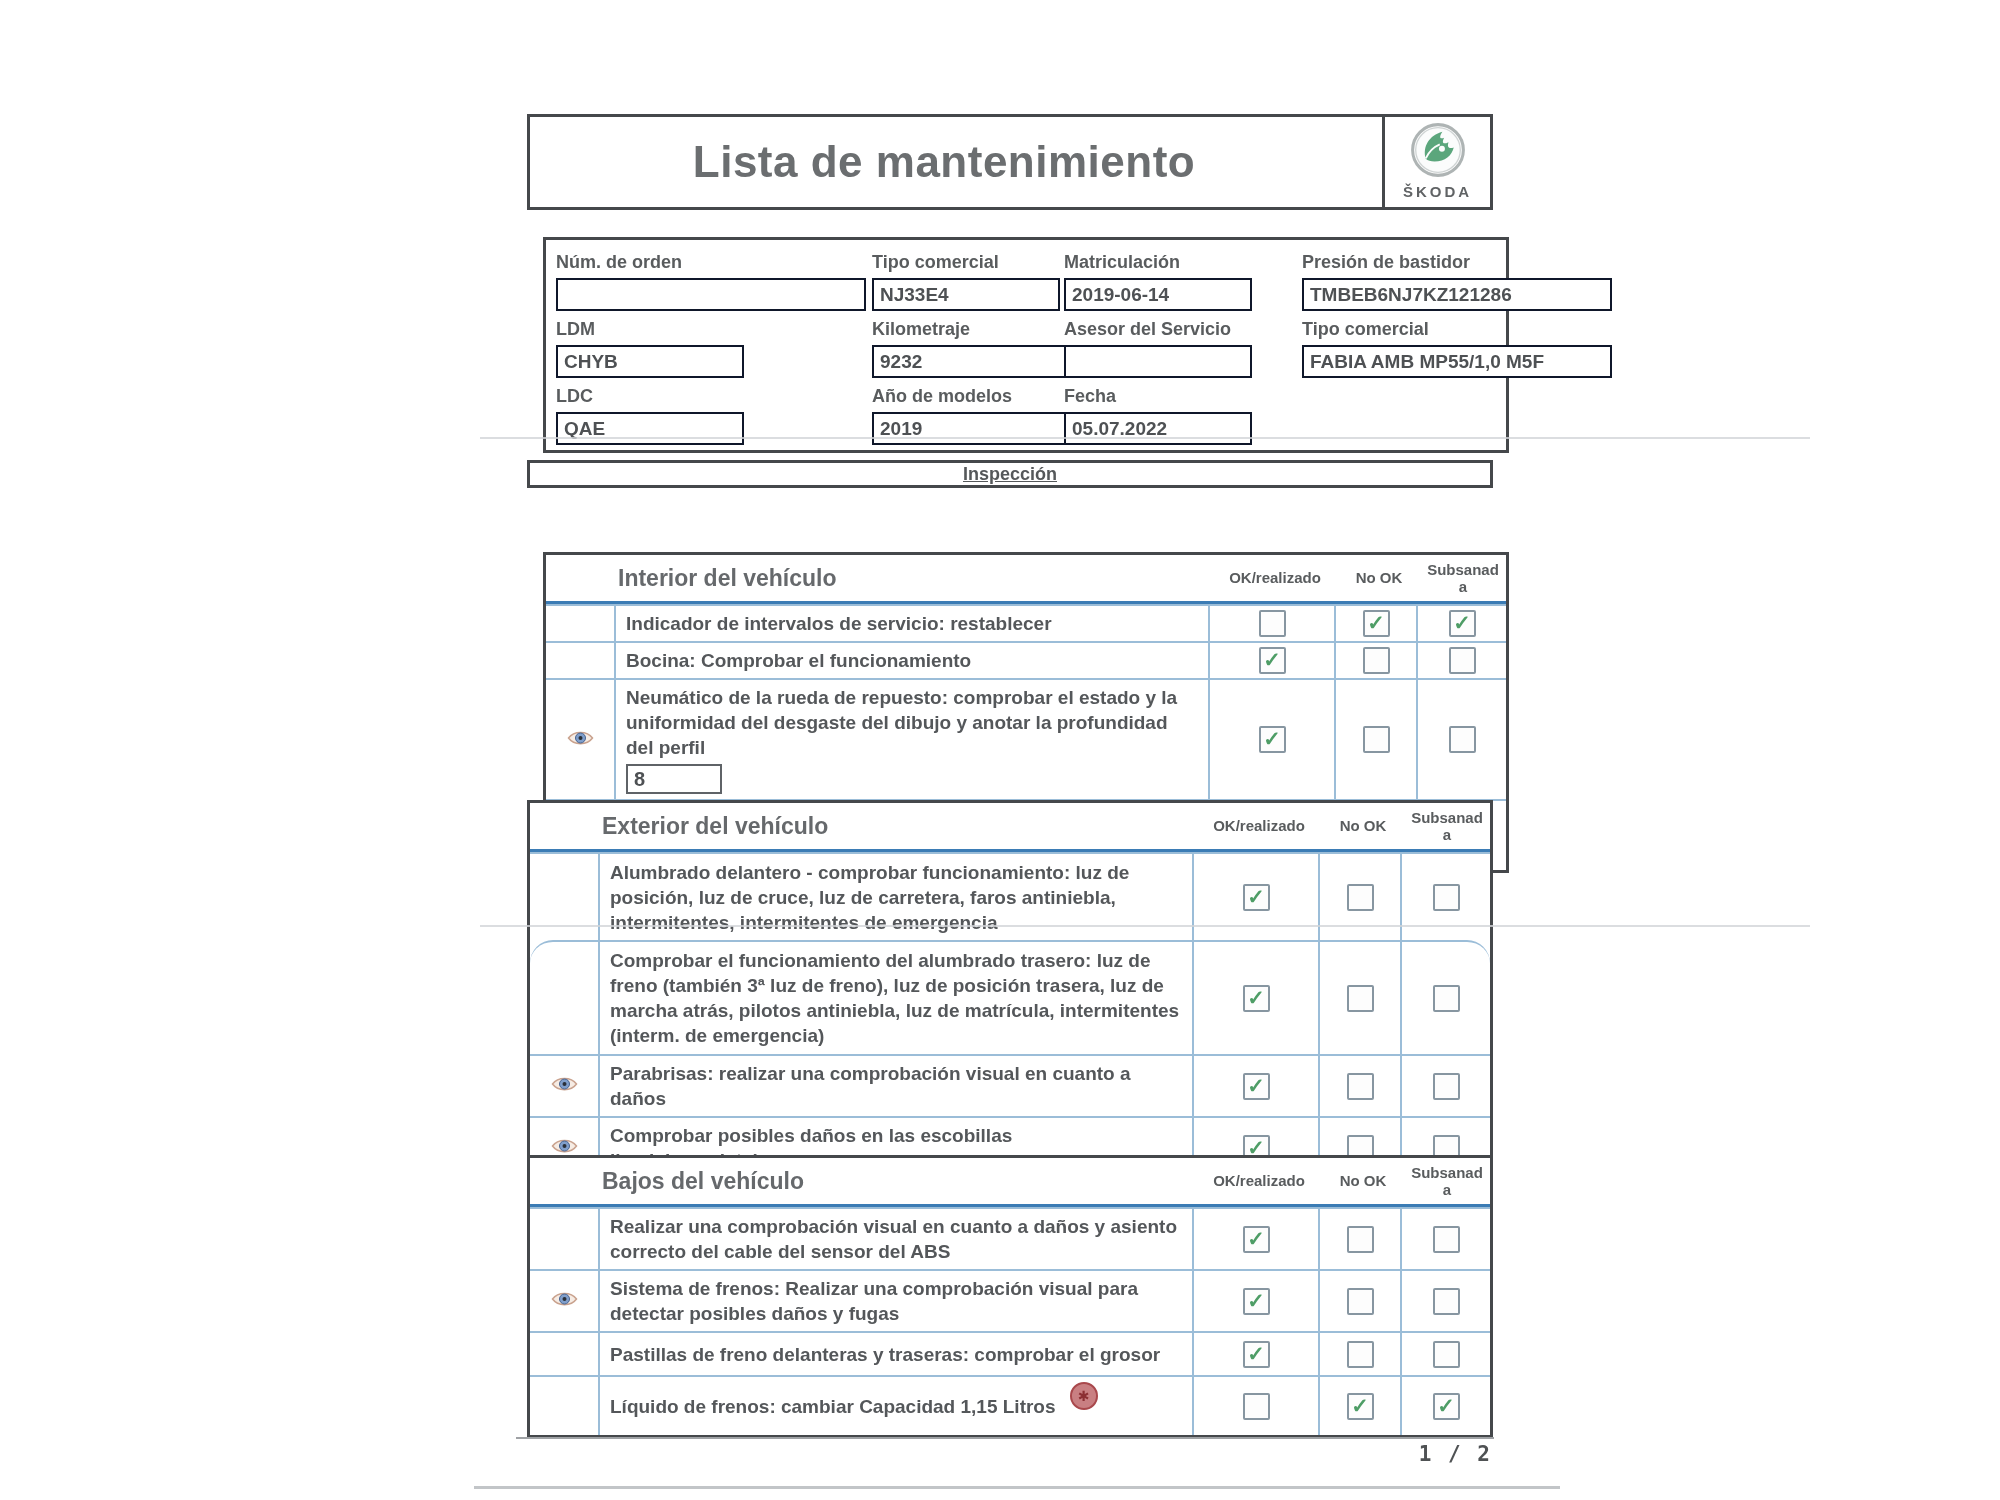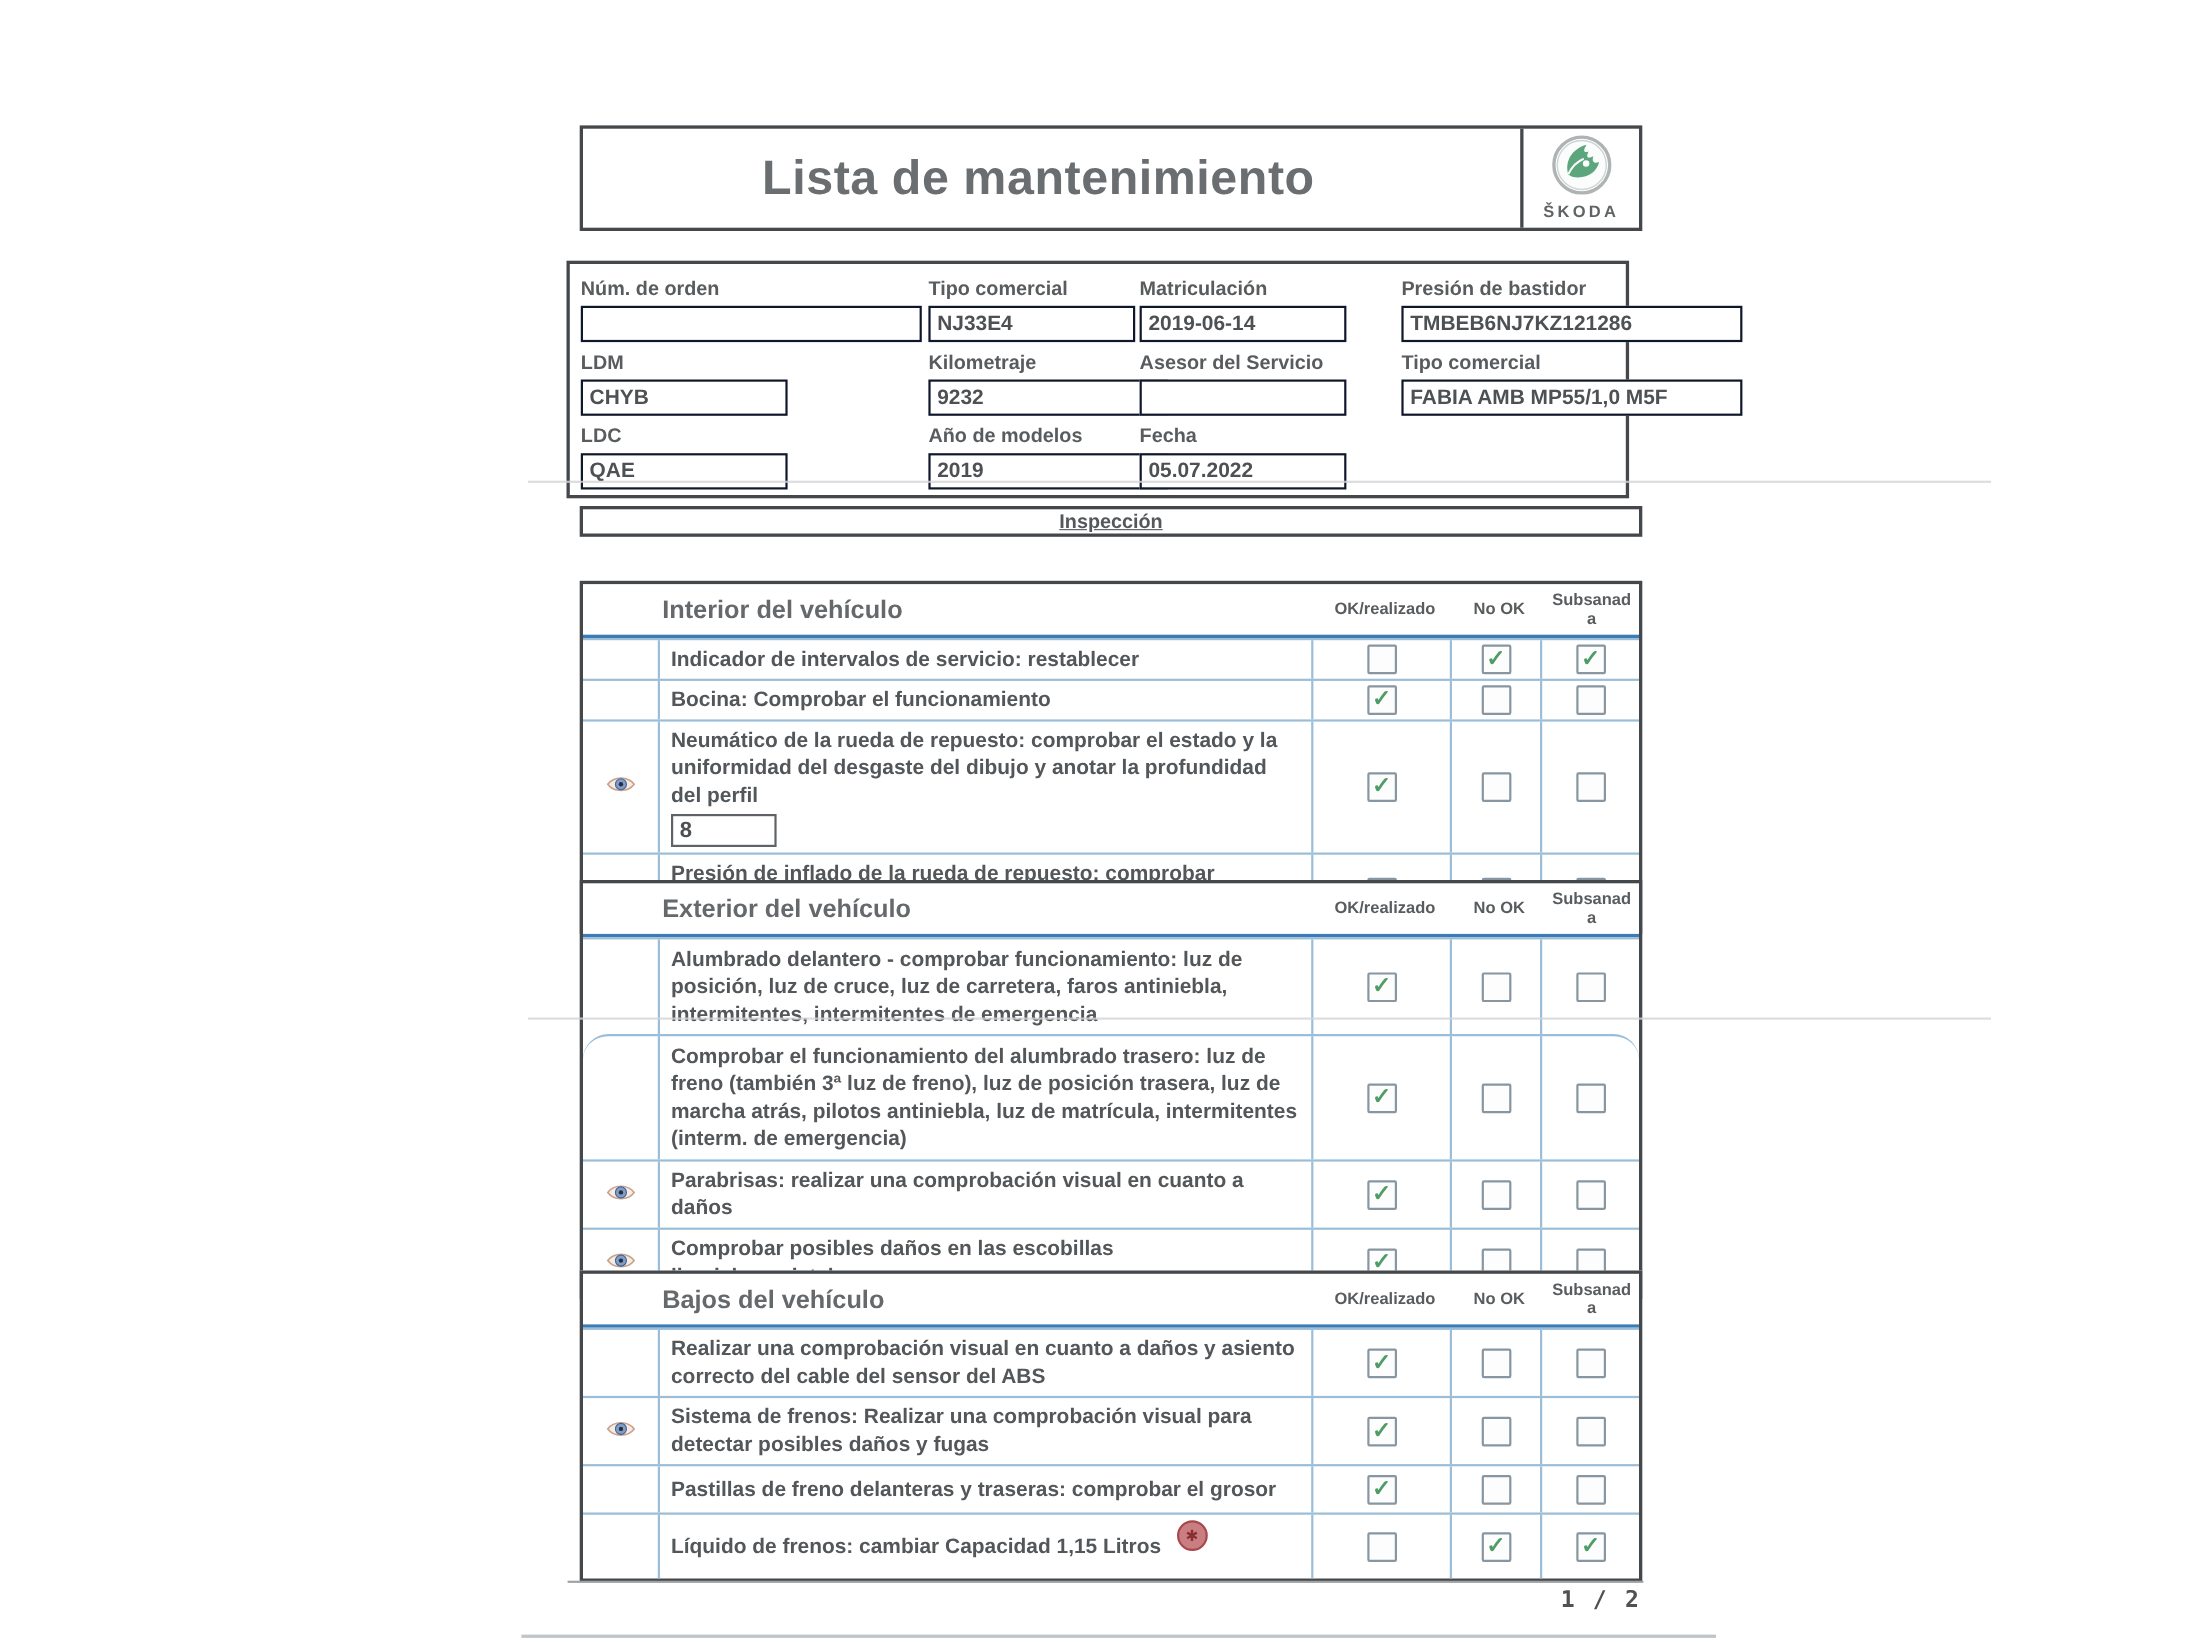--- a/index.html
+++ b/index.html
@@ -9,21 +9,21 @@
 
   
   .title-box{left:527px;top:114px;width:966px;height:96px;border:3px solid #45484b;box-sizing:border-box;}
   .title-text{position:absolute;left:0;right:150px;top:0;bottom:0;display:flex;align-items:center;justify-content:center;
               font-size:44px;font-weight:bold;color:#6b6e70;letter-spacing:.5px;padding-left:18px;}
   .logo-cell{position:absolute;right:0;top:0;bottom:0;width:108px;border-left:3px solid #45484b;
              display:flex;flex-direction:column;align-items:center;justify-content:flex-start;padding-top:5px;box-sizing:border-box;}
   .brand{font-size:15px;font-weight:bold;letter-spacing:3px;color:#606365;margin-top:1px;}
 
   
-  .info-box{left:515px;top:237px;width:966px;height:216px;border:3px solid #45484b;box-sizing:border-box;}
+  .info-box{left:543px;top:237px;width:966px;height:216px;border:3px solid #45484b;box-sizing:border-box;}
   .info-grid{display:grid;grid-template-columns:316px 192px 238px 1fr;grid-auto-rows:67px;padding:12px 0 0 10px;}
   .f-label{font-size:18px;font-weight:bold;color:#595c5e;margin-bottom:5px;}
   .f-input{border:2px solid #0f172a;height:29px;background:#fff;display:flex;align-items:center;
            padding-left:6px;font-size:19px;font-weight:bold;color:#4e5154;box-sizing:content-box;}
   .col0 .f-input{width:300px;} .col1 .f-input{width:178px;} .col2 .f-input{width:208px;} .col3 .f-input{width:178px;}
 
   
   .insp-bar{left:527px;top:460px;width:966px;height:28px;border:3px solid #45484b;box-sizing:border-box;
             display:flex;align-items:center;justify-content:center;font-size:18px;font-weight:bold;color:#55585a;
             text-decoration:underline;}
@@ -128,21 +128,21 @@
     <div class="f-label">Fecha</div>
     <div class="f-input">05.07.2022</div>
   </div>
       </div>
   </div>
 
   <div class="abs insp-bar">
     <span>Inspección</span>
   </div>
 
-  <div class="abs section" style="top: 528px;">
+  <div class="abs section" style="top: 552px; margin-left: 16px;">
     <div class="sec-header">
       <div class="sec-title">Interior del vehículo</div>
       <div class="col-head">OK/realizado</div>
       <div class="col-head">No OK</div>
       <div class="col-head">Subsanada</div>
     </div>
   <div class="t-row" style="min-height: 33px;">
     <div class="icon-cell"></div>
     <div class="text-cell">
       <span class="row-text">Indicador de intervalos de servicio: restablecer</span>

